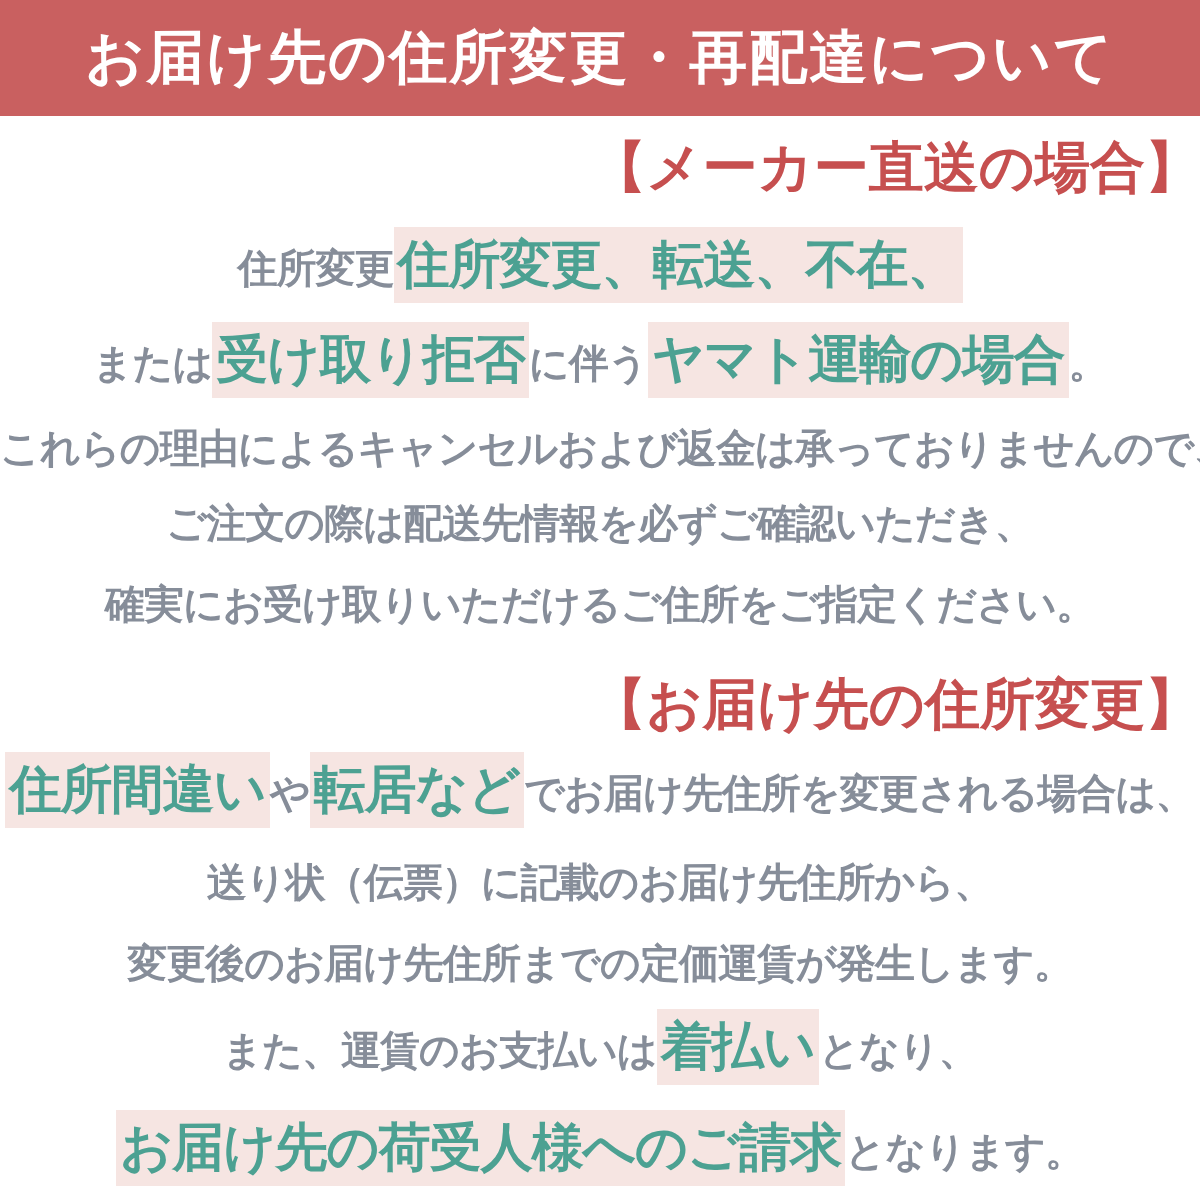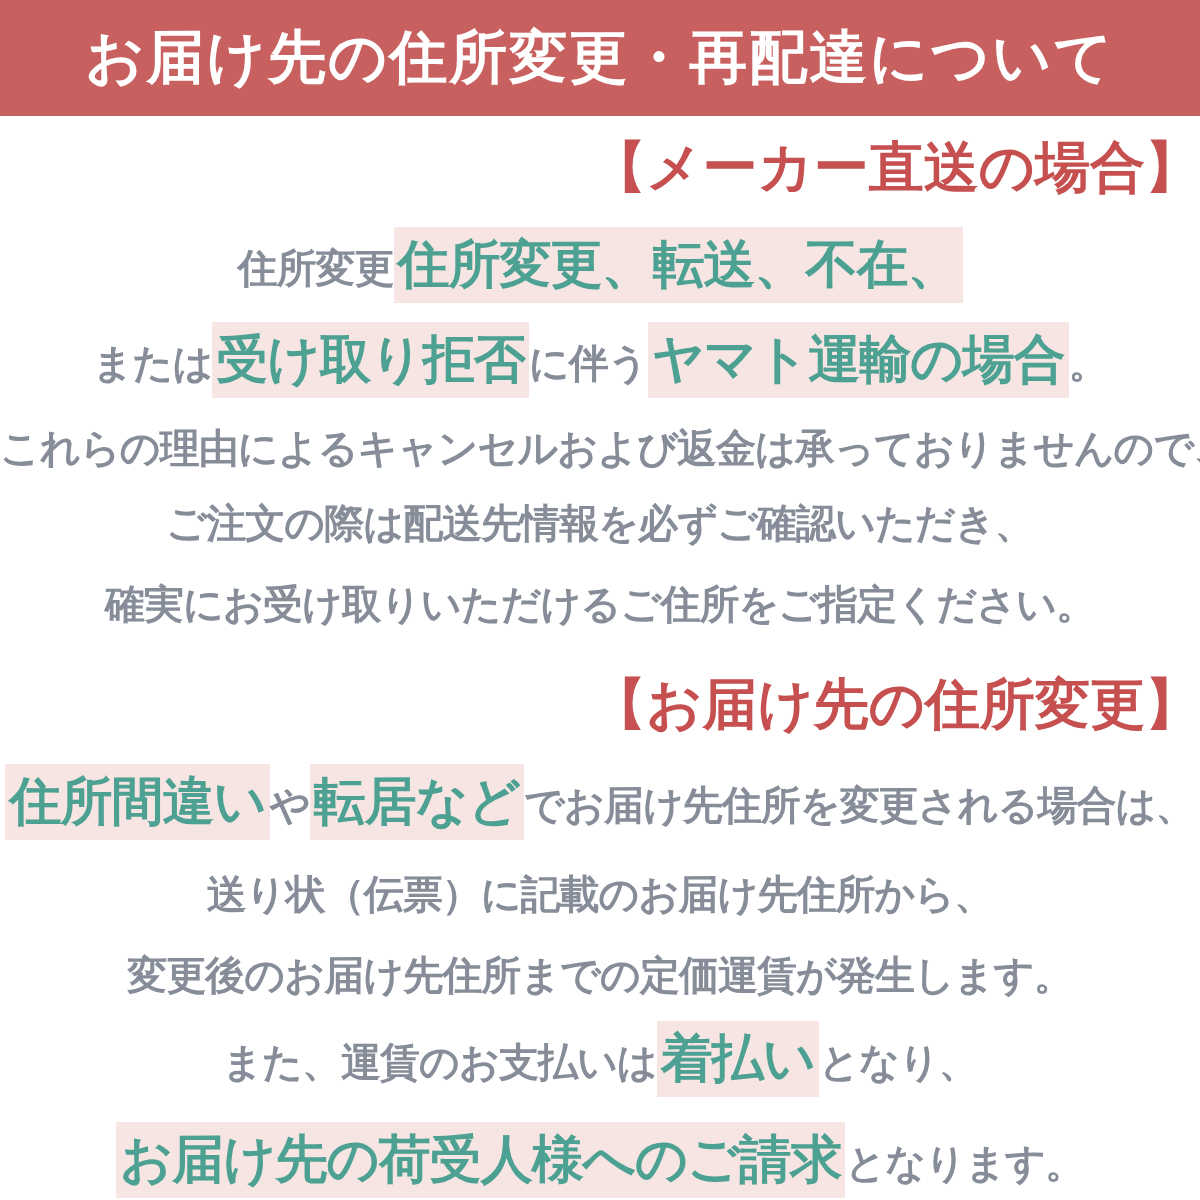--- a/index.html
+++ b/index.html
@@ -59,21 +59,21 @@
     background: var(--highlight-pink);
     font-size: 52px;
     font-weight: 600;
     padding: 8px 4px 10px 4px;
   }
   .mt12 { margin-top: 20px; }
   .mt14 { margin-top: 14px; }
   .mt16 { margin-top: 16px; }
   .mt18 { margin-top: 18px; }
   .mt20 { margin-top: 20px; }
-  .mt26 { margin-top: 30px; }
+  .mt26 { margin-top: 18px; }
   .mt30 { margin-top: 30px; }
   .mt32 { margin-top: 32px; }
 </style>
 </head>
 <body>
 
 <header class="banner">
   <h1 class="banner-title">お届け先の住所変更・再配達について</h1>
 </header>
 

